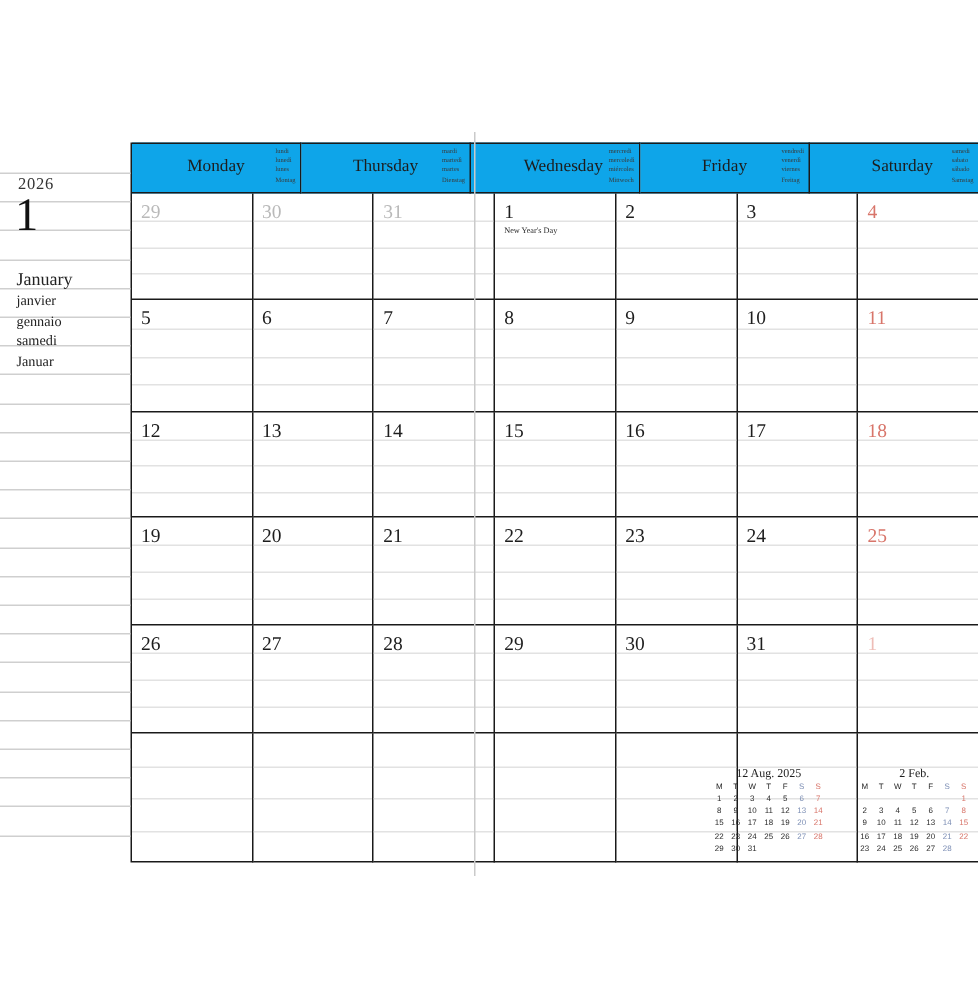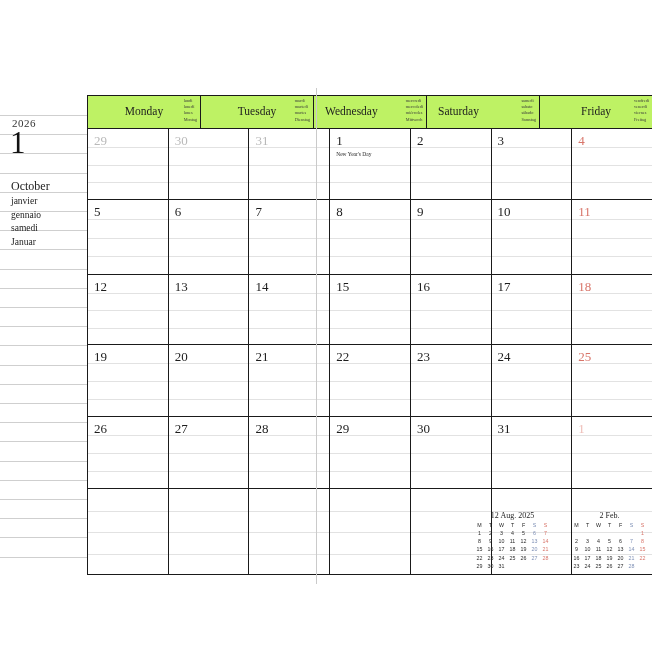--- a/index.html
+++ b/index.html
@@ -99,34 +99,34 @@
     height: 34px;
     display: flex;
   }
   .hcell {
     position: relative;
     flex: 1 1 0;
     box-sizing: border-box;
     border-top: 1px solid #1a1a1a;
     border-bottom: 1px solid #1a1a1a;
     border-right: 1px solid #1a1a1a;
-    background: #bef264;
+    background: #0ea5e9;
     overflow: hidden;
   }
   .hcell:first-child { border-left: none; }
   .hcell:last-child { border-right: none; }
   .hcell .en {
     position: absolute;
     left: 0; right: 0;
     top: 9px;
     text-align: center;
     font-size: 11.5px;
     color: #1d1d1d;
   }
-  .hcell.wide .en { text-align: left; padding-left: 11px; }
+  .hcell.wide .en { text-align: center; padding-left: 11px; }
   .hcell .multi {
     position: absolute;
     right: 3px;
     top: 2px;
     font-size: 4.3px;
     line-height: 6.2px;
     text-align: left;
     color: #3a3a3a;
     white-space: pre-line;
   }
@@ -248,64 +248,64 @@
           <div class="ln" style="top: 365.6px;"></div>
           <div class="ln" style="top: 384.8px;"></div>
           <div class="ln" style="top: 404px;"></div>
           <div class="ln" style="top: 423.2px;"></div>
           <div class="ln" style="top: 442.4px;"></div>
           <div class="ln" style="top: 461.6px;"></div>
         </div>
       <div class="year-label">2026</div>
       <div class="month-num">1</div>
       <div class="month-names">
-        <span class="big">October</span>
+        <span class="big">January</span>
         <span>janvier</span><br>
         <span>gennaio</span><br>
         <span>samedi</span><br>
         <span>Januar</span>
       </div>
     </div>
 
     <div class="grid">
       <div class="head-row" id="head-row">
           <div class="hcell">
             <div class="en">Monday</div>
             <div class="multi">lundi
 lunedì
 lunes
 Montag</div>
           </div>
           <div class="hcell">
-            <div class="en">Tuesday</div>
+            <div class="en">Thursday</div>
             <div class="multi">mardi
 martedì
 martes
 Dienstag</div>
           </div>
           <div class="hcell wide">
             <div class="en">Wednesday</div>
             <div class="multi">mercredi
 mercoledì
 miércoles
 Mittwoch</div>
           </div>
+          <div class="hcell">
+            <div class="en">Friday</div>
+            <div class="multi">vendredi
+venerdì
+viernes
+Freitag</div>
+          </div>
           <div class="hcell wide">
             <div class="en">Saturday</div>
             <div class="multi">samedi
 sabato
 sábado
 Samstag</div>
-          </div>
-          <div class="hcell">
-            <div class="en">Friday</div>
-            <div class="multi">vendredi
-venerdì
-viernes
-Freitag</div>
           </div>
         </div>
       <div id="weeks-host">
           <div class="week-row" style="top: 34px; height: 71px;">
             <div class="dcell dim">
               <div class="num">29</div>
               <div class="rule" style="top: 18px;"></div>
               <div class="rule" style="top: 36px;"></div>
               <div class="rule" style="top: 53px;"></div>
             </div>

